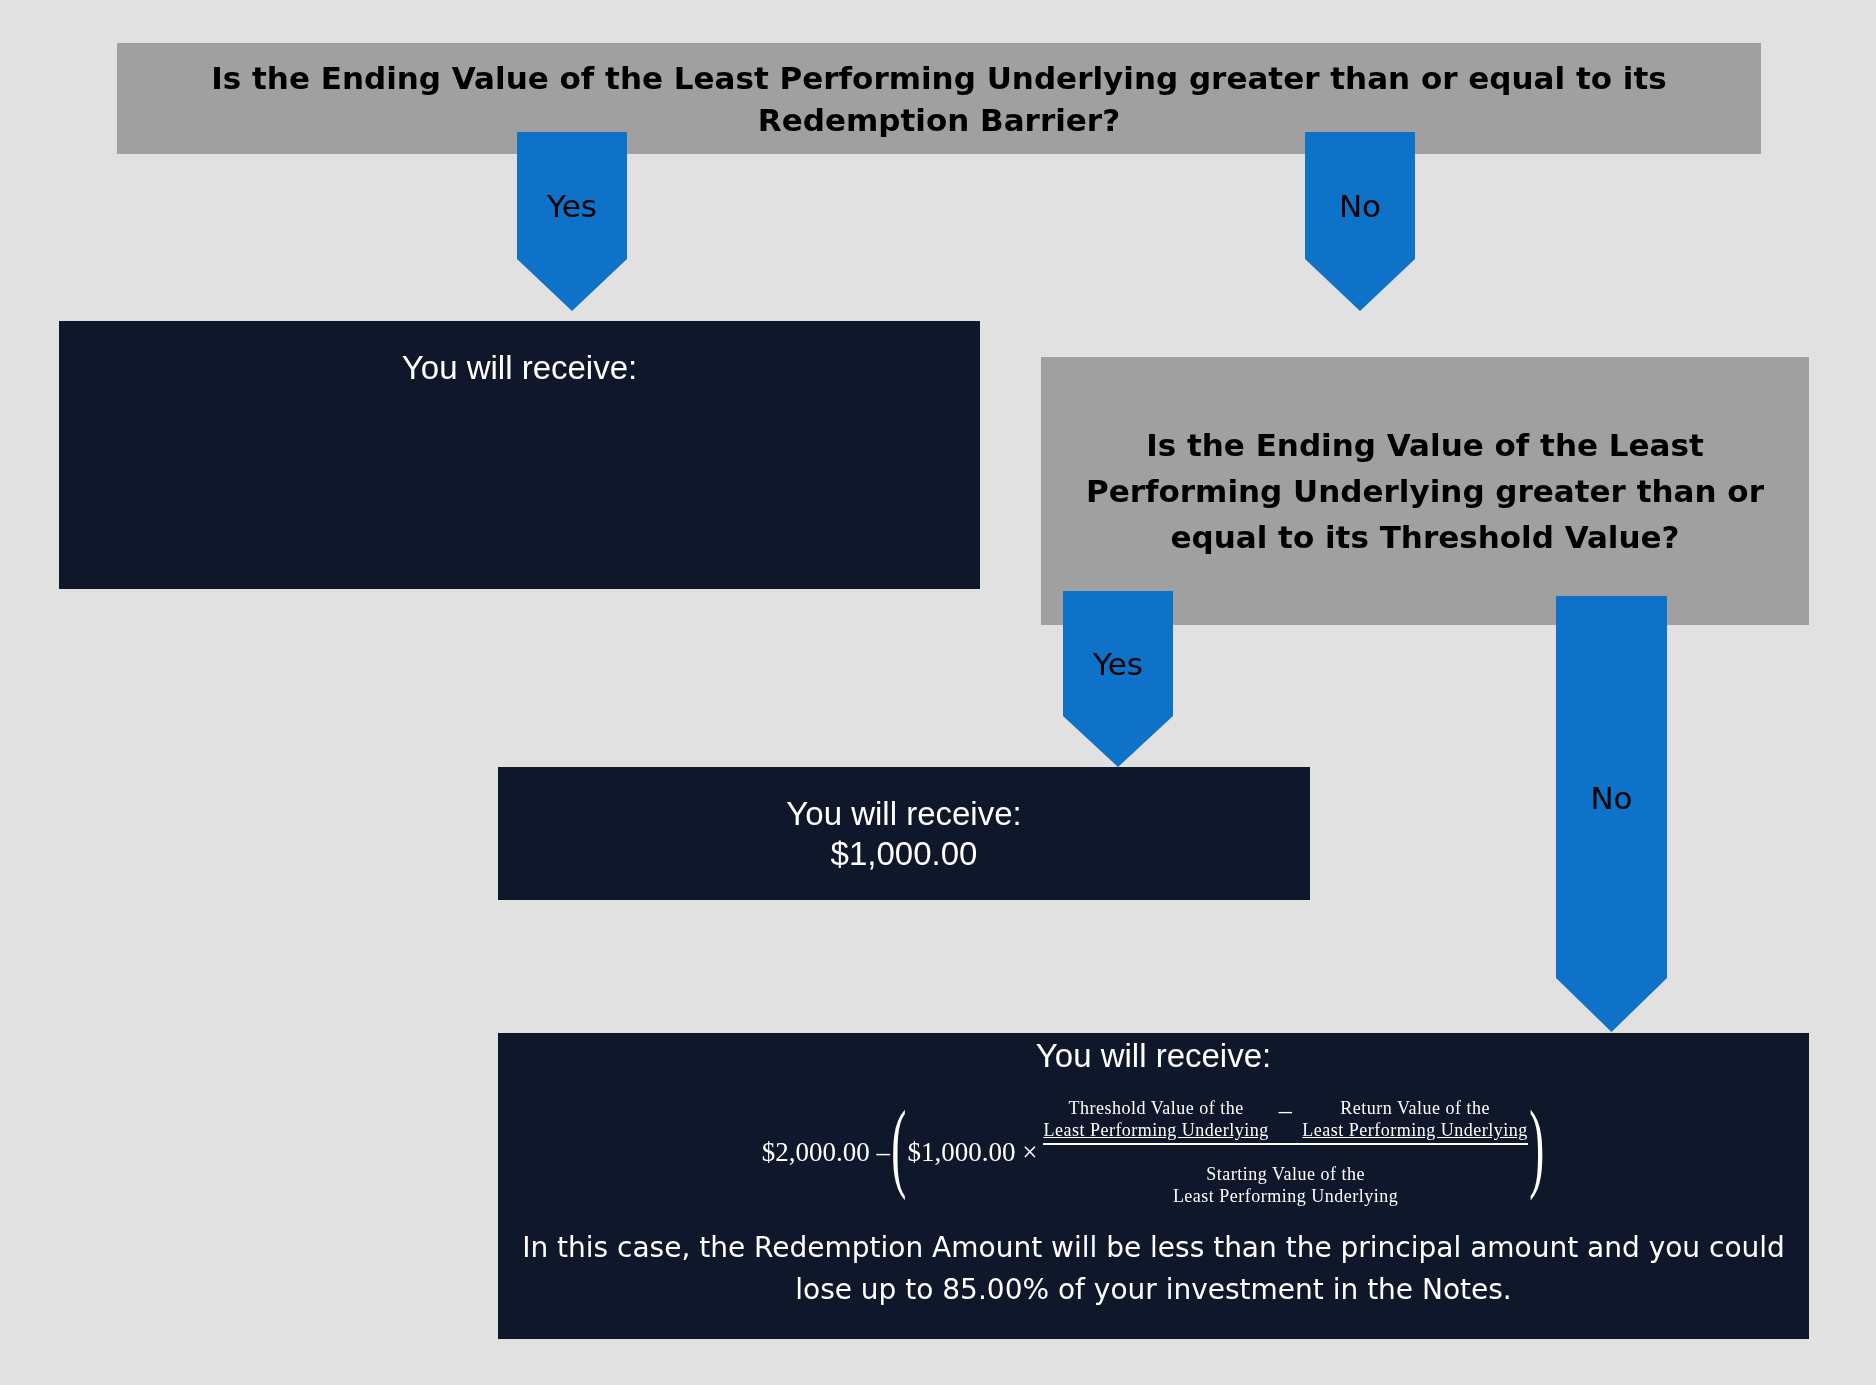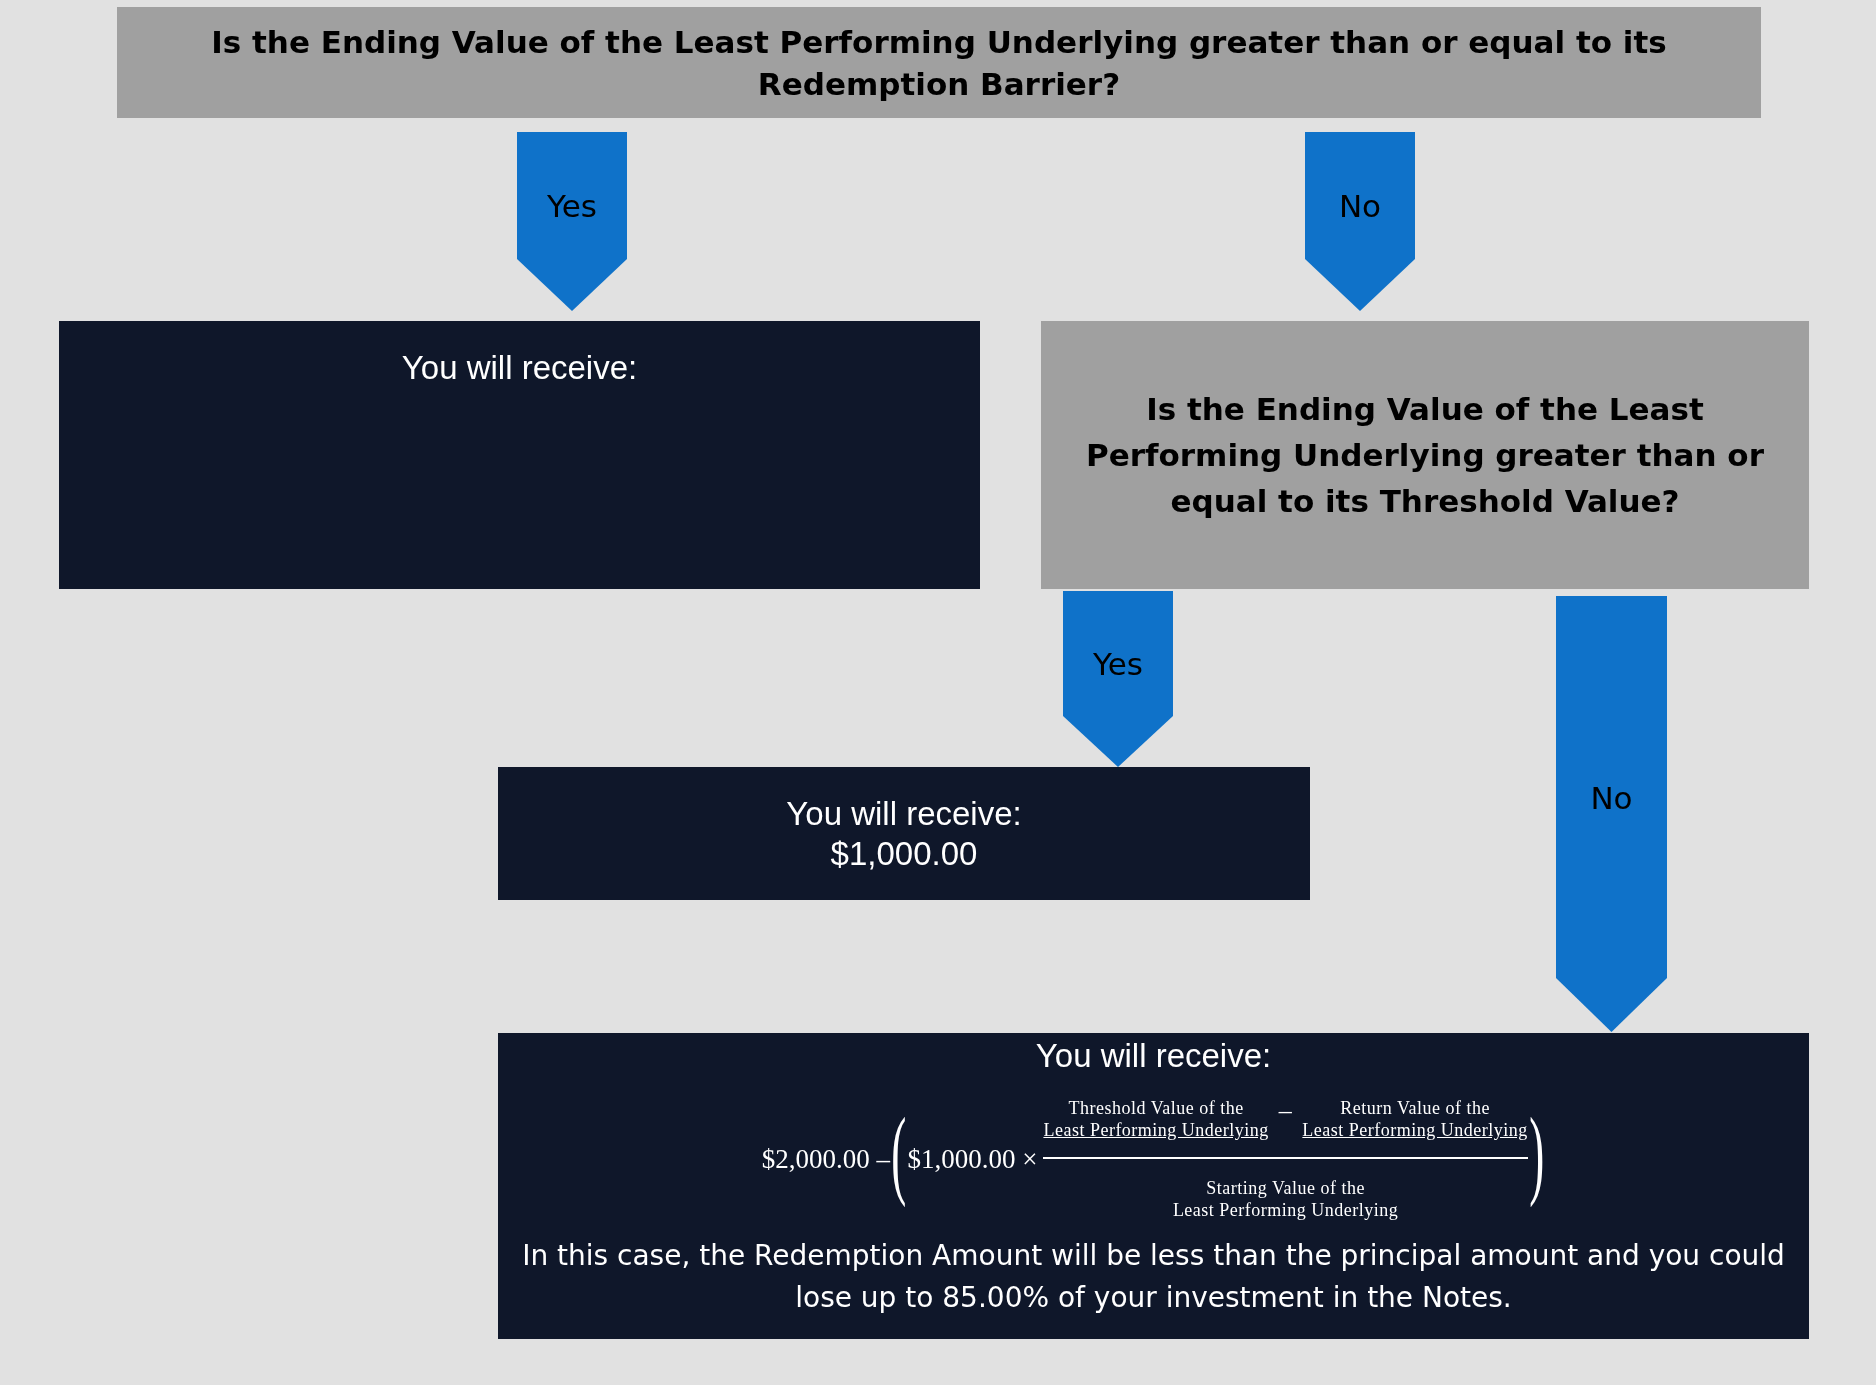--- a/index.html
+++ b/index.html
@@ -2,44 +2,44 @@
 <html><head>
 <meta charset="utf-8">
 <style>
   html, body { margin: 0; padding: 0; }
   body {
     width: 1876px; height: 1385px; position: relative; overflow: hidden;
     background: #e1e1e1;
     font-family: "Liberation Sans", sans-serif;
   }
   .box { position: absolute; box-sizing: border-box; display: flex; flex-direction: column; align-items: center; justify-content: center; text-align: center; }
-  .gray { background: #a0a0a0; color: #000; font-family: "DejaVu Sans", sans-serif; font-weight: bold; }
+  .gray { background: #a0a0a0; color: #000; font-family: "DejaVu Sans", sans-serif; font-weight: bold; margin-top: 36px; }
   .blue { background: #0f172a; color: #fff; }
   .arrow { position: absolute; }
   .arrow svg { position: absolute; left: 0; top: 0; }
   .arrow .lbl { position: absolute; left: 0; width: 100%; text-align: center; color: #000000; font-family: "DejaVu Sans", sans-serif; font-size: 31px; }
 
   #q1 { left: 117px; top: 7px; width: 1644px; height: 111px; font-size: 31px; line-height: 42px; padding: 0 90px; }
   #q2 { left: 1041px; top: 321px; width: 768px; height: 268px; font-size: 31px; line-height: 46px; padding: 0 20px; }
 
   #b1 { left: 59px; top: 321px; width: 921px; height: 268px; justify-content: flex-start; }
   #b1 .head { font-size: 33px; margin-top: 28px; }
   #b1 .formula { font-family: "Liberation Serif", serif; font-size: 34px; line-height: 44px; margin-top: 34px; }
 
   #b2 { left: 498px; top: 767px; width: 812px; height: 133px; font-size: 33px; line-height: 40px; }
 
   #b3 { left: 498px; top: 1033px; width: 1311px; height: 306px; justify-content: flex-start; }
   #b3 .head { font-size: 33px; margin-top: 4px; }
-  #b3 .note { font-family: "DejaVu Sans", sans-serif; font-size: 28px; line-height: 42px; margin-top: 14px; padding: 0 16px; }
+  #b3 .note { font-family: "DejaVu Sans", sans-serif; font-size: 28px; line-height: 42px; margin-top: 20px; padding: 0 16px; }
 
   .eq { display: flex; align-items: center; justify-content: center; margin-top: 22px; font-family: "Liberation Serif", serif; color: #fff; }
   .eq .big { font-size: 27px; white-space: nowrap; }
   .eq .paren { font-size: 100px; font-weight: 100; line-height: 1; transform: scaleX(0.45); margin: 0 -8px; position: relative; top: -6px; }
   .frac { display: inline-flex; flex-direction: column; align-items: center; font-size: 18px; line-height: 22px; letter-spacing: 0.5px; }
-  .frac .num { display: flex; align-items: center; border-bottom: 2px solid #fff; padding-bottom: 16px; }
+  .frac .num { display: flex; align-items: center; border-bottom: 2px solid #fff; padding-bottom: 2px; }
   .frac .sub { display: flex; flex-direction: column; align-items: center; }
   .frac .sub span:last-child { text-decoration: underline; }
   .frac .minus { font-size: 26px; margin: 0 10px; position: relative; top: -8px; }
   .frac .den { display: flex; flex-direction: column; align-items: center; padding-top: 18px; }
 </style>
 </head>
 <body>
 
 <div id="q1" class="box gray">
   <span>Is the Ending Value of the Least Performing Underlying greater than or equal to its Redemption Barrier?</span>

